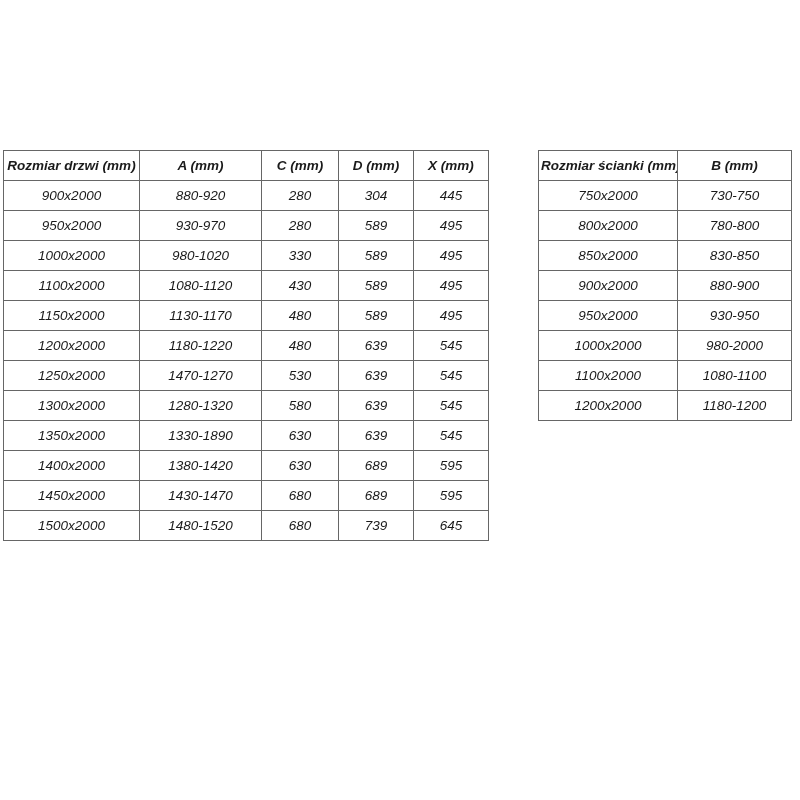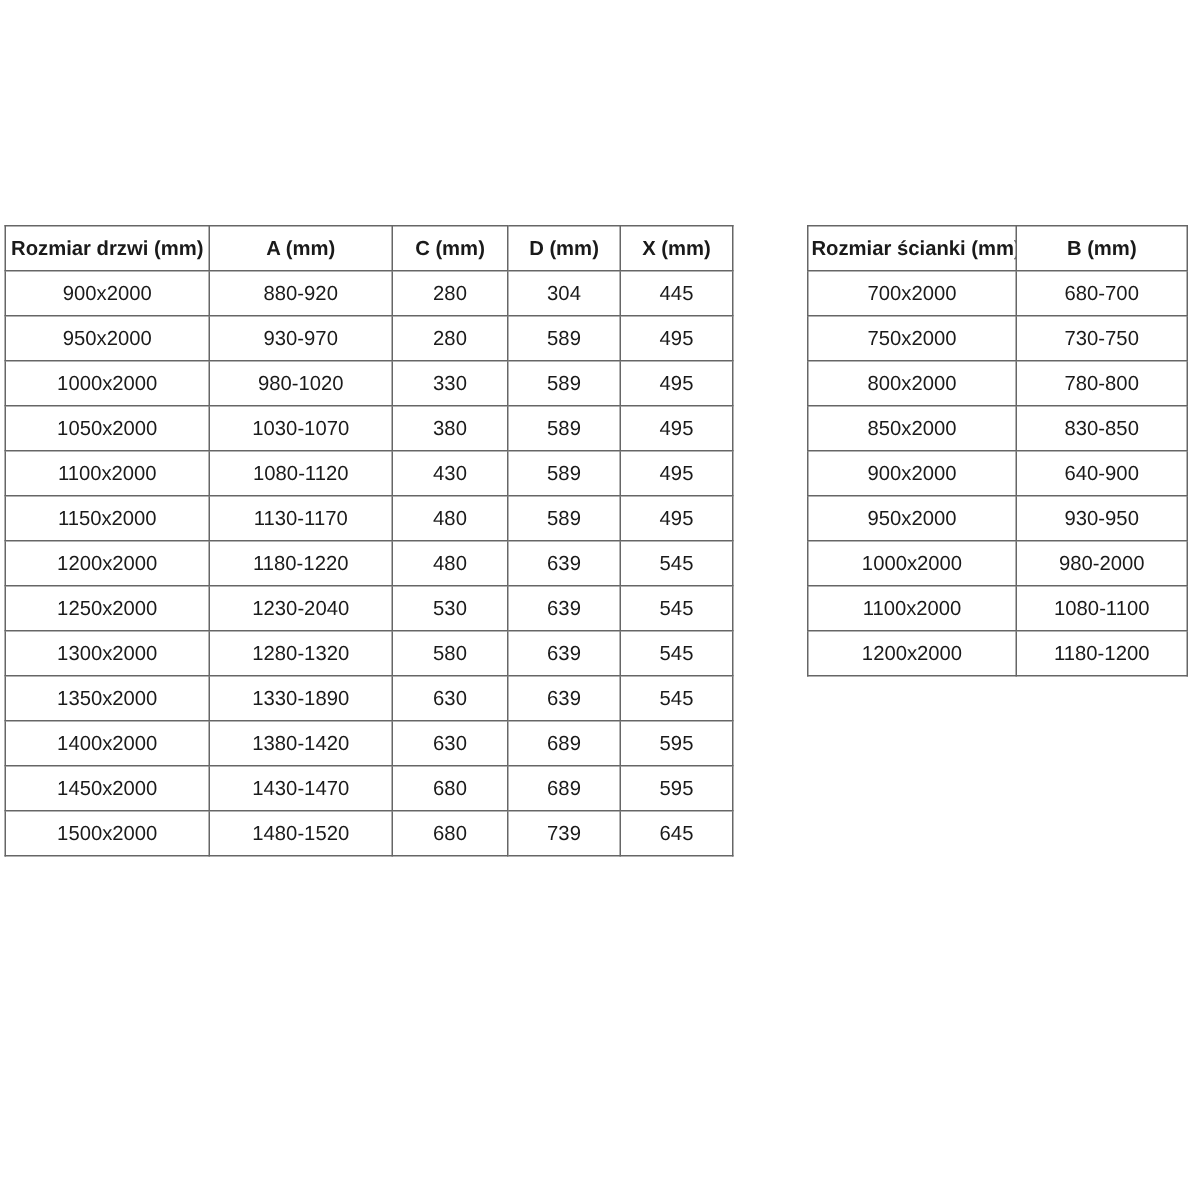--- a/index.html
+++ b/index.html
@@ -17,20 +17,21 @@
     height: 800px;
     position: relative;
     background: var(--bg-color);
     font-family: "Liberation Sans", sans-serif;
     color: var(--text-color);
   }
   table.spec-table {
     position: absolute;
     border-collapse: collapse;
     table-layout: fixed;
+    font-style: italic;
   }
   table.spec-table th,
   table.spec-table td {
     border: 1px solid var(--border-color);
     text-align: center;
     vertical-align: middle;
     height: 30px;
     padding: 0 2px;
     font-size: 13.5px;
     line-height: 1;
@@ -90,27 +91,20 @@
         <td>495</td>
       </tr>
       <tr>
         <td>1000x2000</td>
         <td>980-1020</td>
         <td>330</td>
         <td>589</td>
         <td>495</td>
       </tr>
       <tr>
-        <td>1050x2000</td>
-        <td>1030-1070</td>
-        <td>380</td>
-        <td>589</td>
-        <td>495</td>
-      </tr>
-      <tr>
         <td>1100x2000</td>
         <td>1080-1120</td>
         <td>430</td>
         <td>589</td>
         <td>495</td>
       </tr>
       <tr>
         <td>1150x2000</td>
         <td>1130-1170</td>
         <td>480</td>
@@ -119,21 +113,21 @@
       </tr>
       <tr>
         <td>1200x2000</td>
         <td>1180-1220</td>
         <td>480</td>
         <td>639</td>
         <td>545</td>
       </tr>
       <tr>
         <td>1250x2000</td>
-        <td>1230-2040</td>
+        <td>1470-1270</td>
         <td>530</td>
         <td>639</td>
         <td>545</td>
       </tr>
       <tr>
         <td>1300x2000</td>
         <td>1280-1320</td>
         <td>580</td>
         <td>639</td>
         <td>545</td>
@@ -175,38 +169,34 @@
     <col style="width:114px">
   </colgroup>
   <thead>
       <tr>
         <th>Rozmiar ścianki (mm)</th>
         <th>B (mm)</th>
       </tr>
     </thead>
   <tbody>
       <tr>
-        <td>700x2000</td>
-        <td>680-700</td>
-      </tr>
-      <tr>
         <td>750x2000</td>
         <td>730-750</td>
       </tr>
       <tr>
         <td>800x2000</td>
         <td>780-800</td>
       </tr>
       <tr>
         <td>850x2000</td>
         <td>830-850</td>
       </tr>
       <tr>
         <td>900x2000</td>
-        <td>640-900</td>
+        <td>880-900</td>
       </tr>
       <tr>
         <td>950x2000</td>
         <td>930-950</td>
       </tr>
       <tr>
         <td>1000x2000</td>
         <td>980-2000</td>
       </tr>
       <tr>

